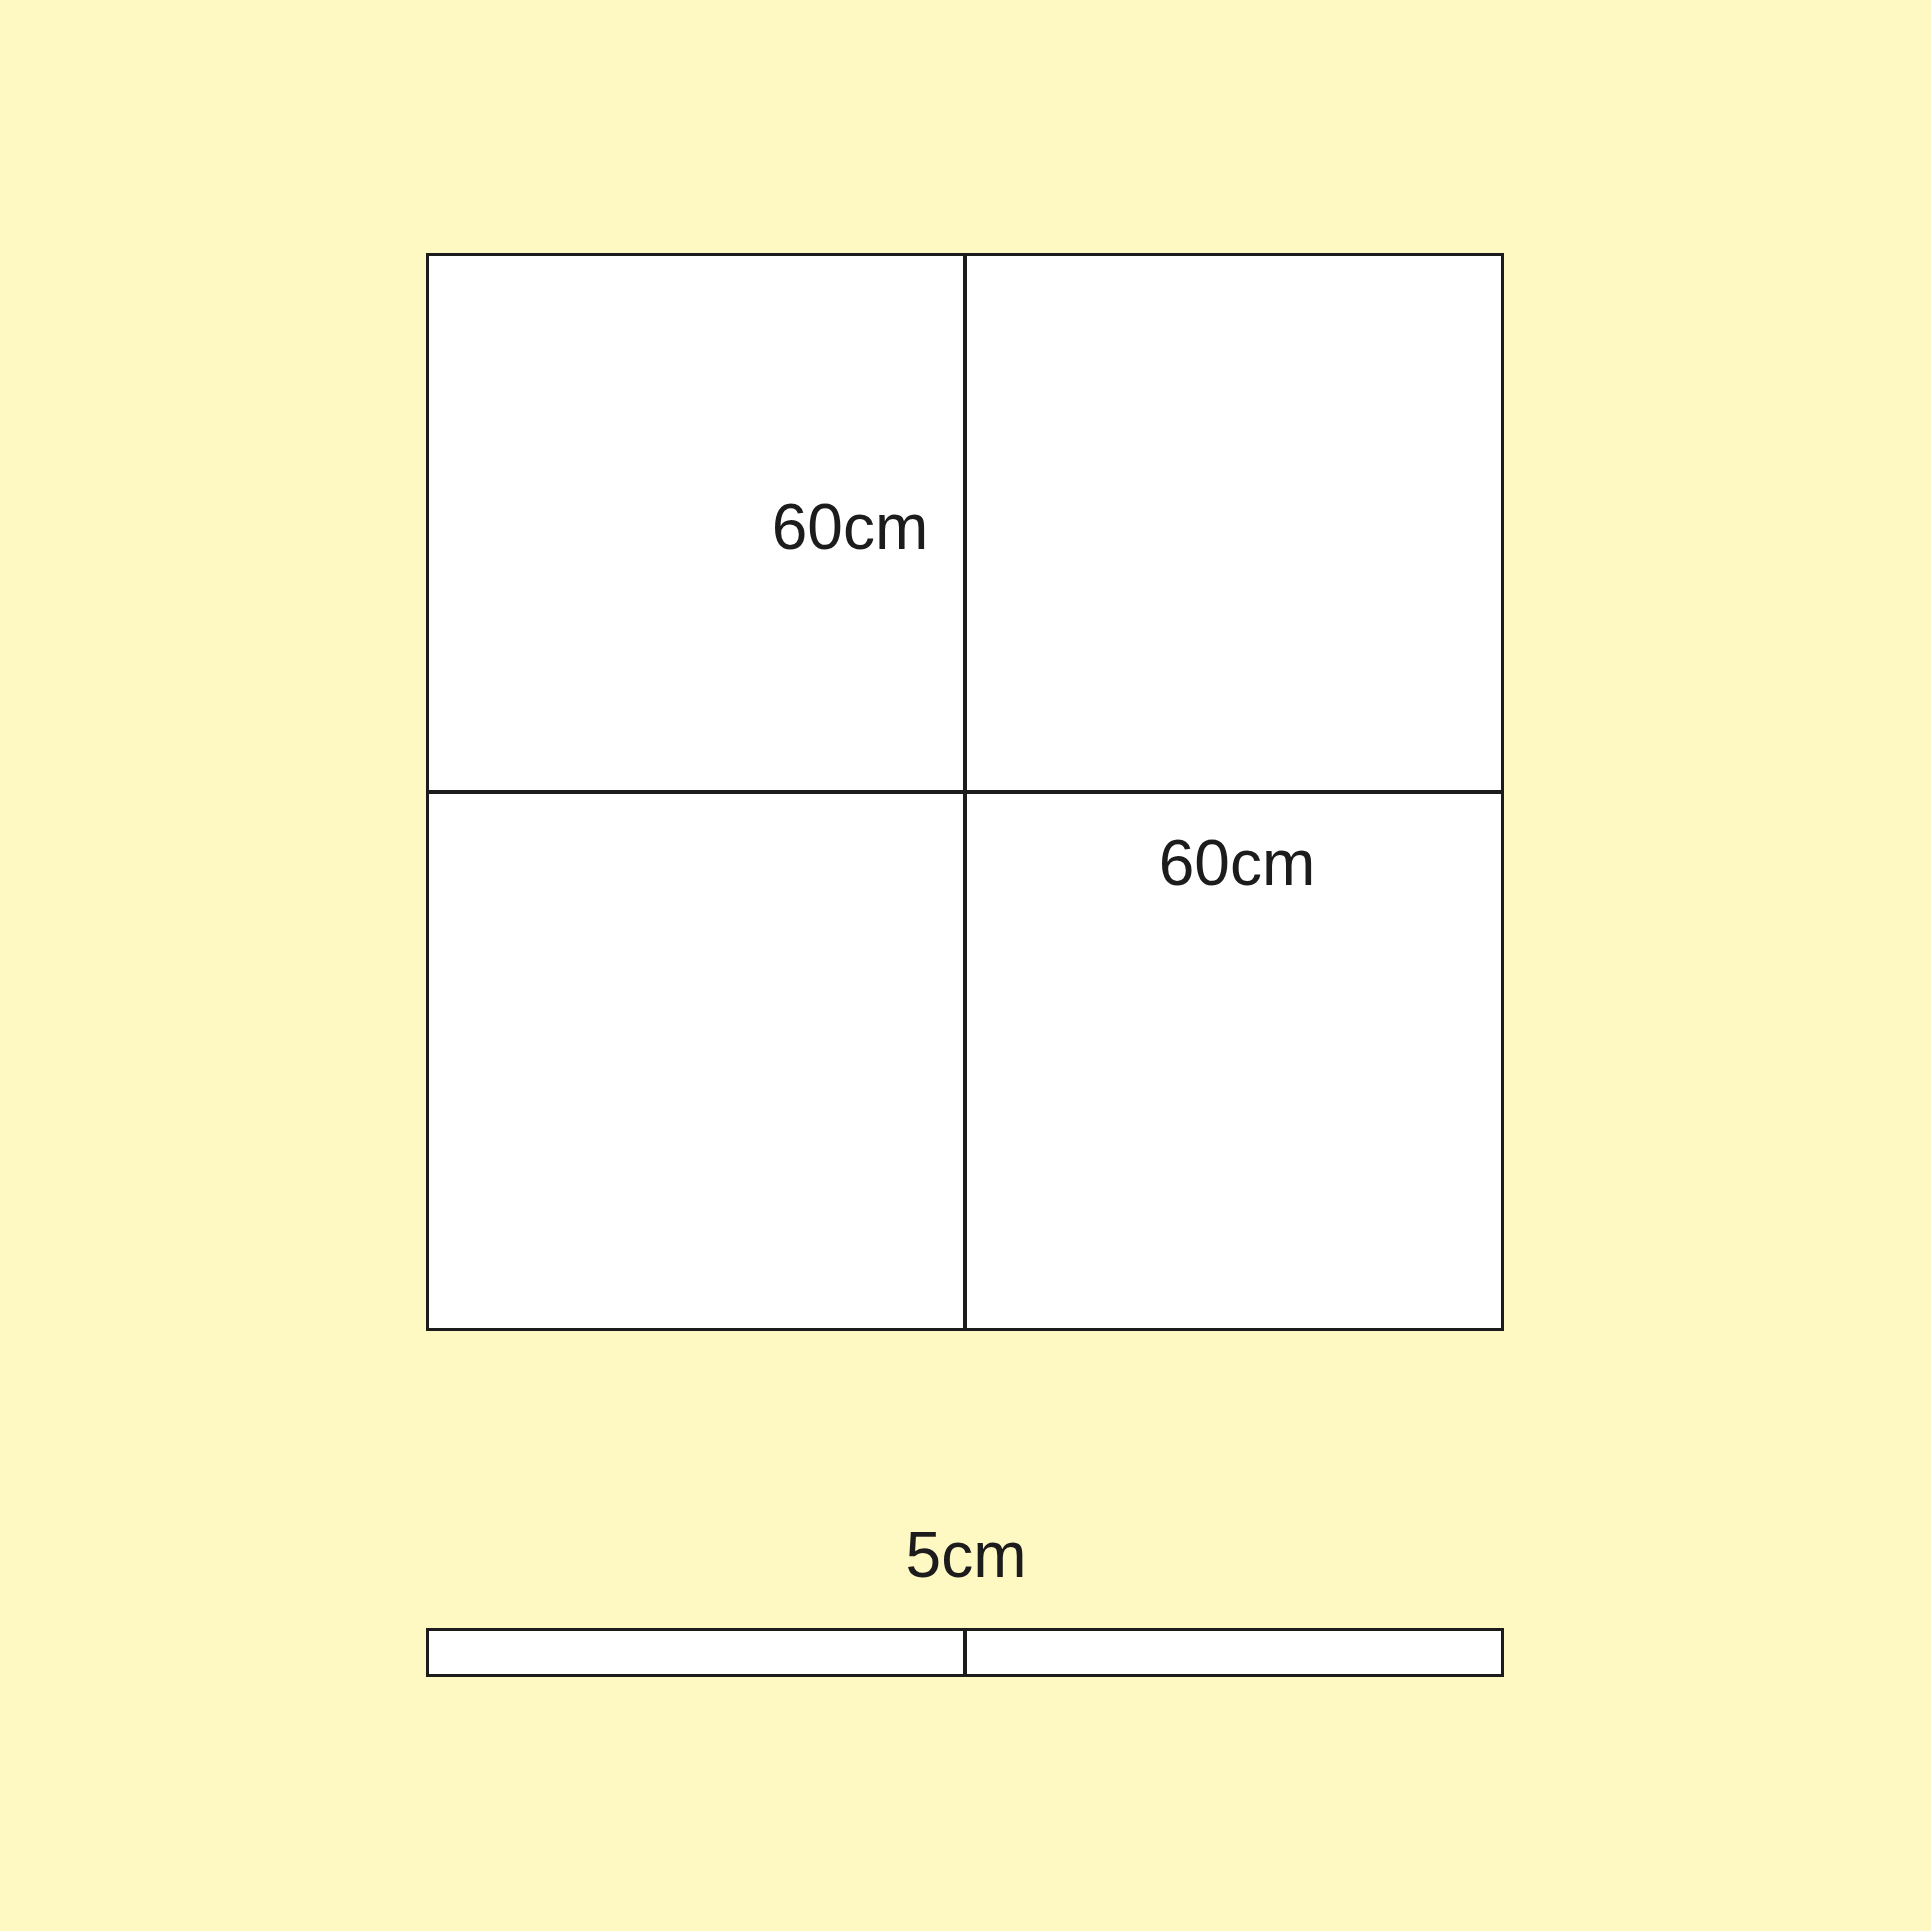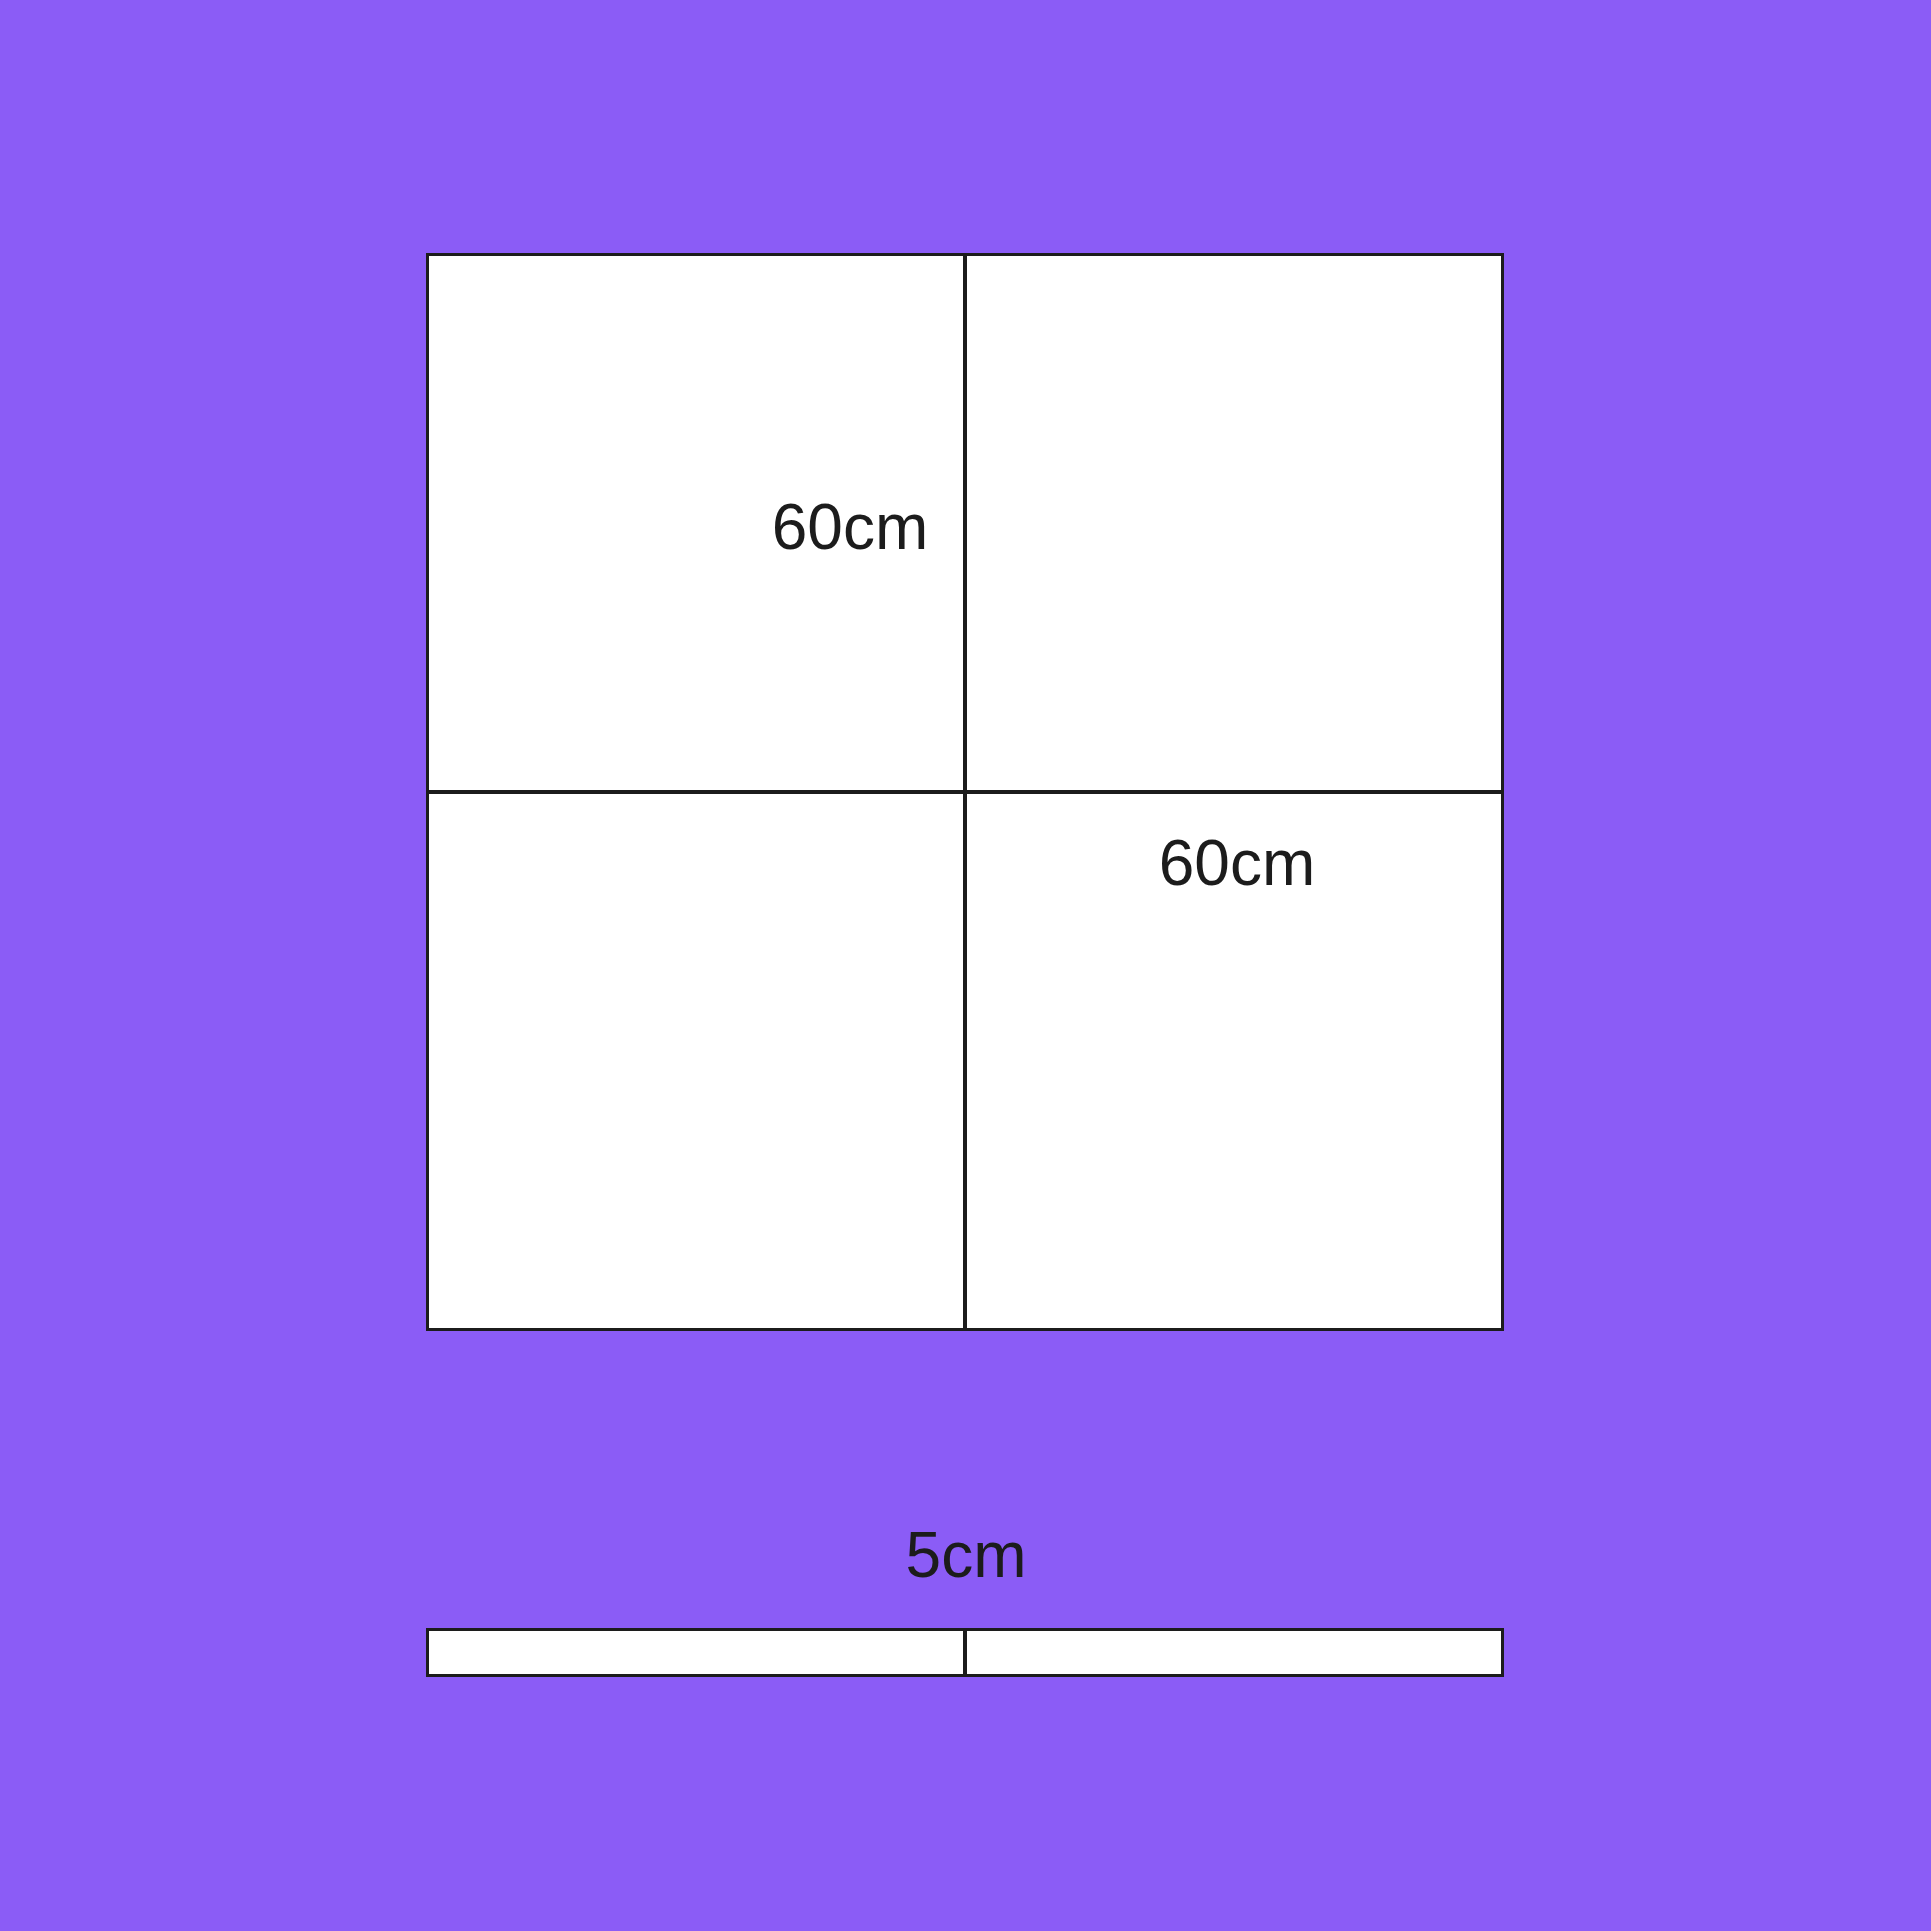--- a/index.html
+++ b/index.html
@@ -13,21 +13,21 @@
       position: relative;
       overflow: hidden;
       font-family: "Liberation Sans", "DejaVu Sans", sans-serif;
     }
     .diagram-canvas {
       position: absolute;
       left: 0;
       top: 0;
       width: 1931px;
       height: 1931px;
-      background: #8b5cf6;
+      background: #fef9c3;
     }
     
     .square-grid {
       position: absolute;
       left: 426px;
       top: 253px;
       width: 1078px;
       height: 1078px;
       box-sizing: border-box;
       border: 3.9px solid #1c1c1c;

